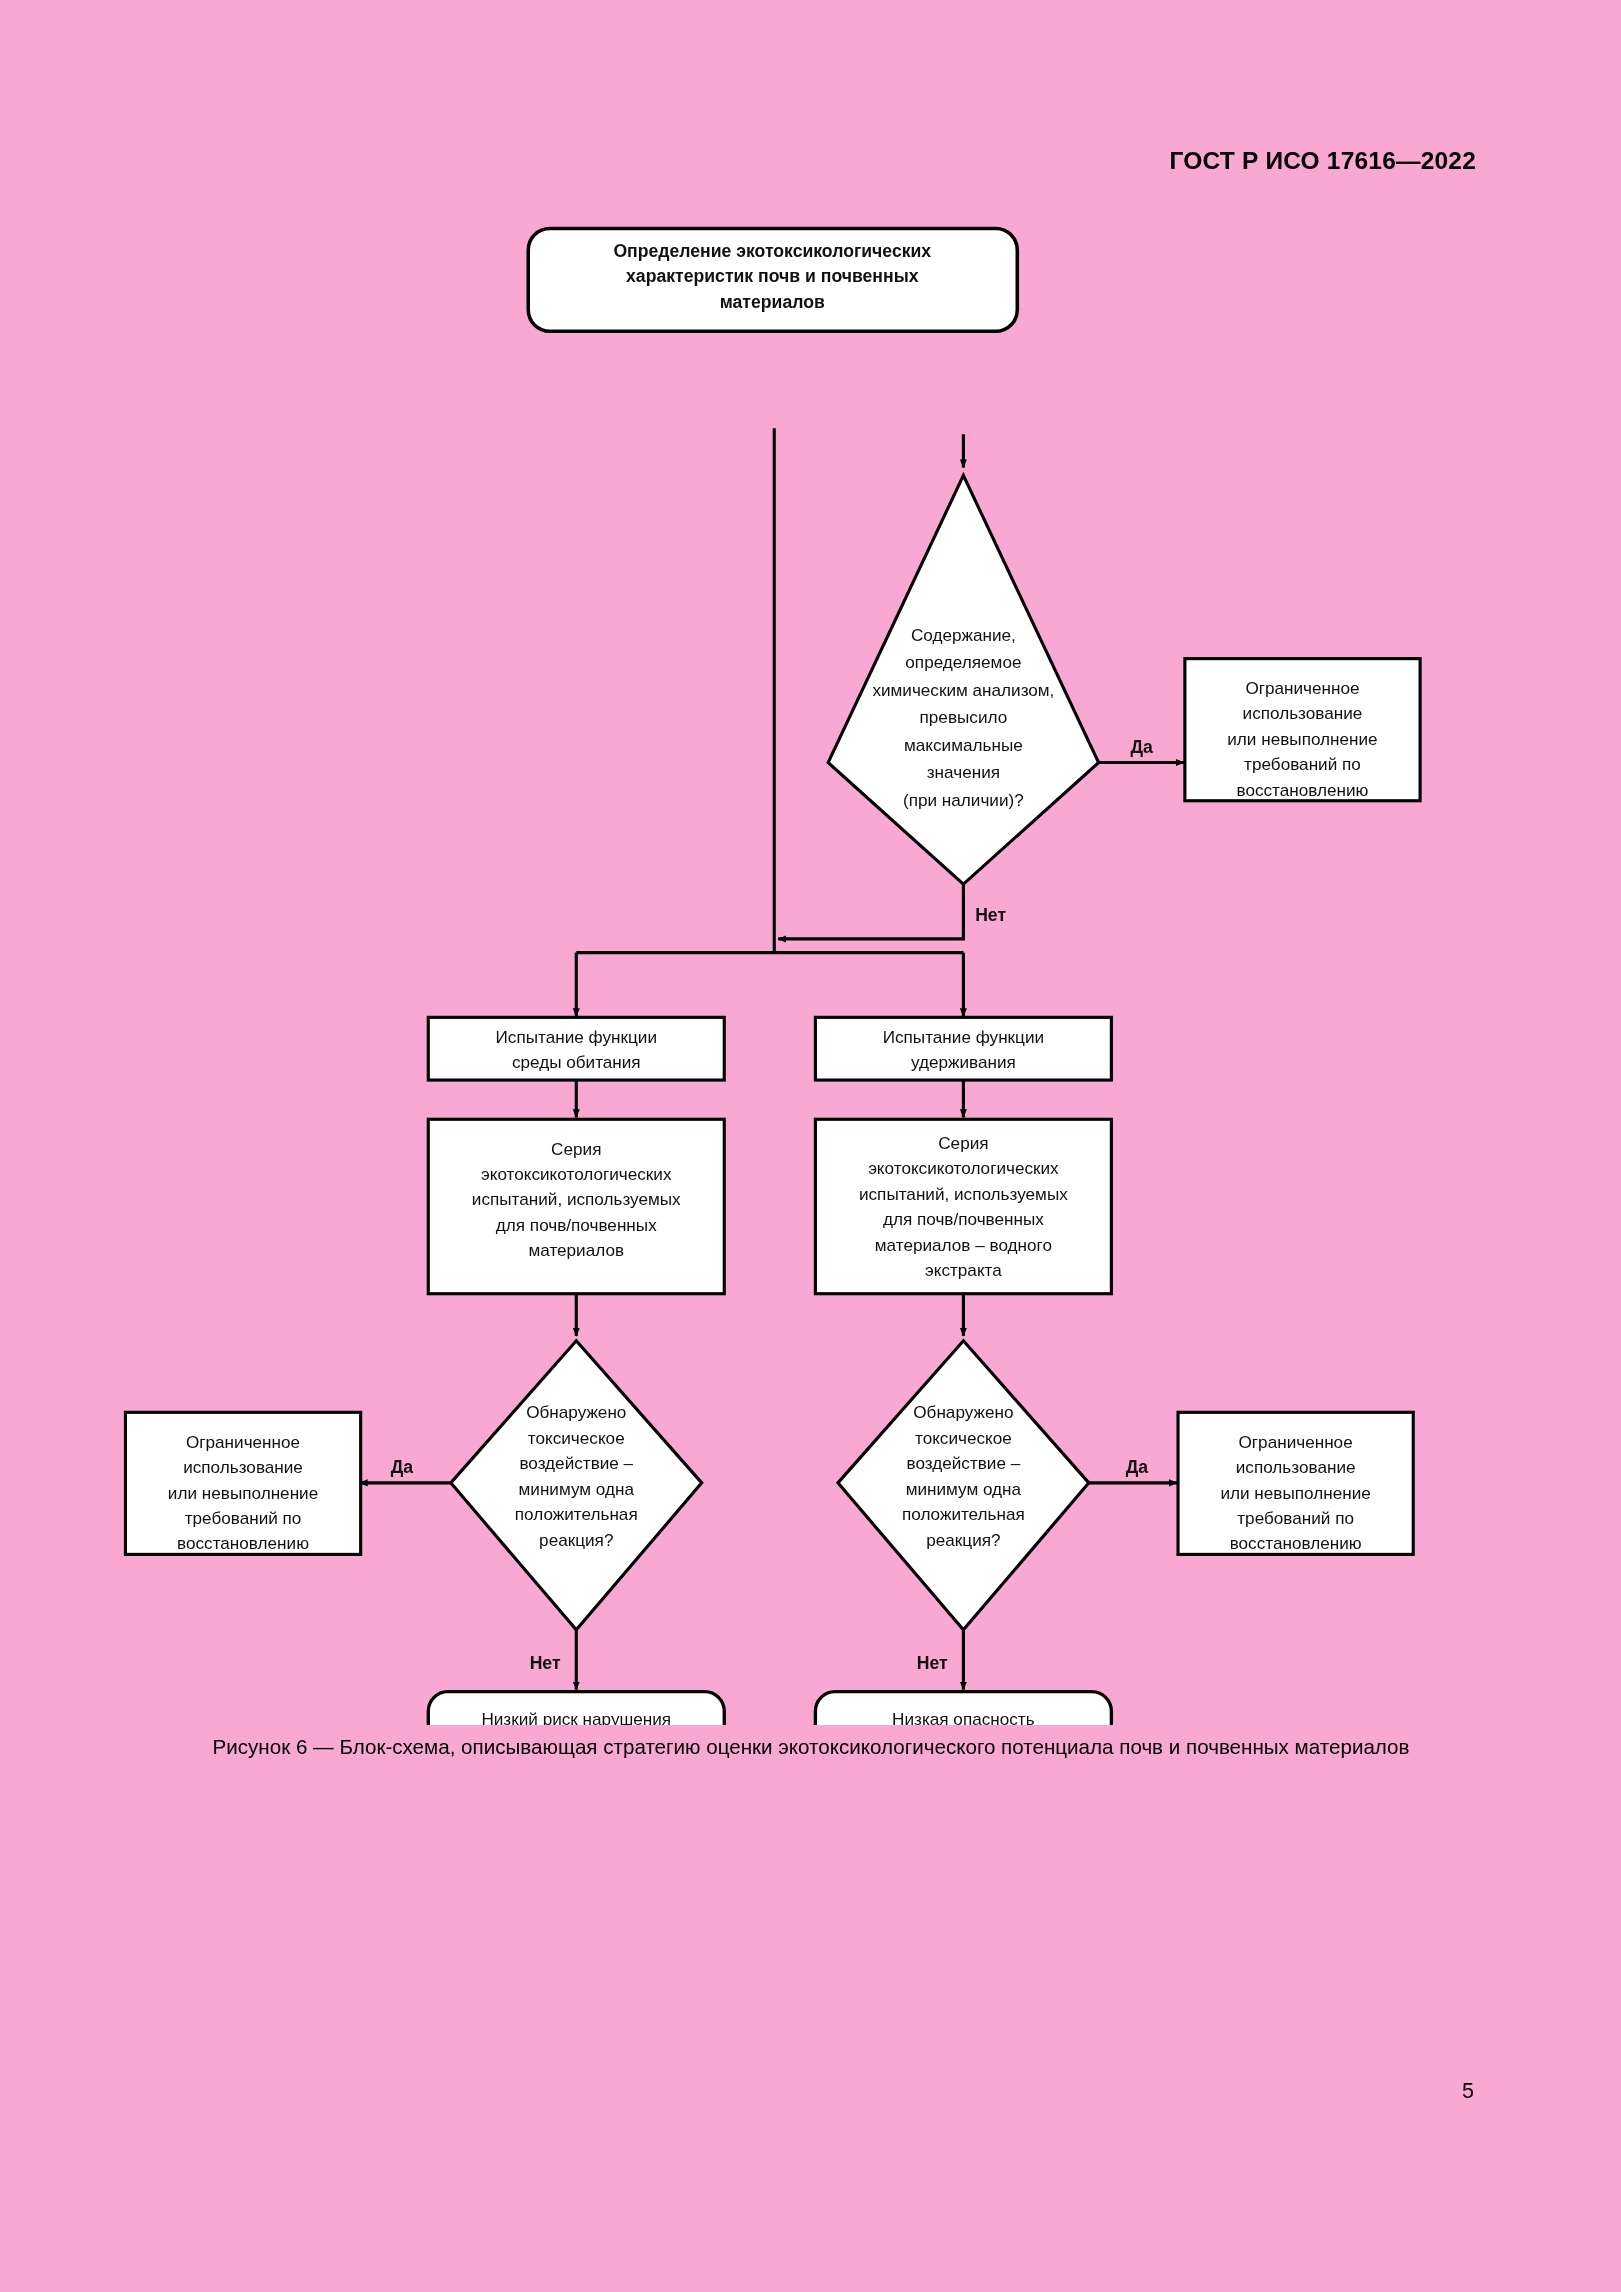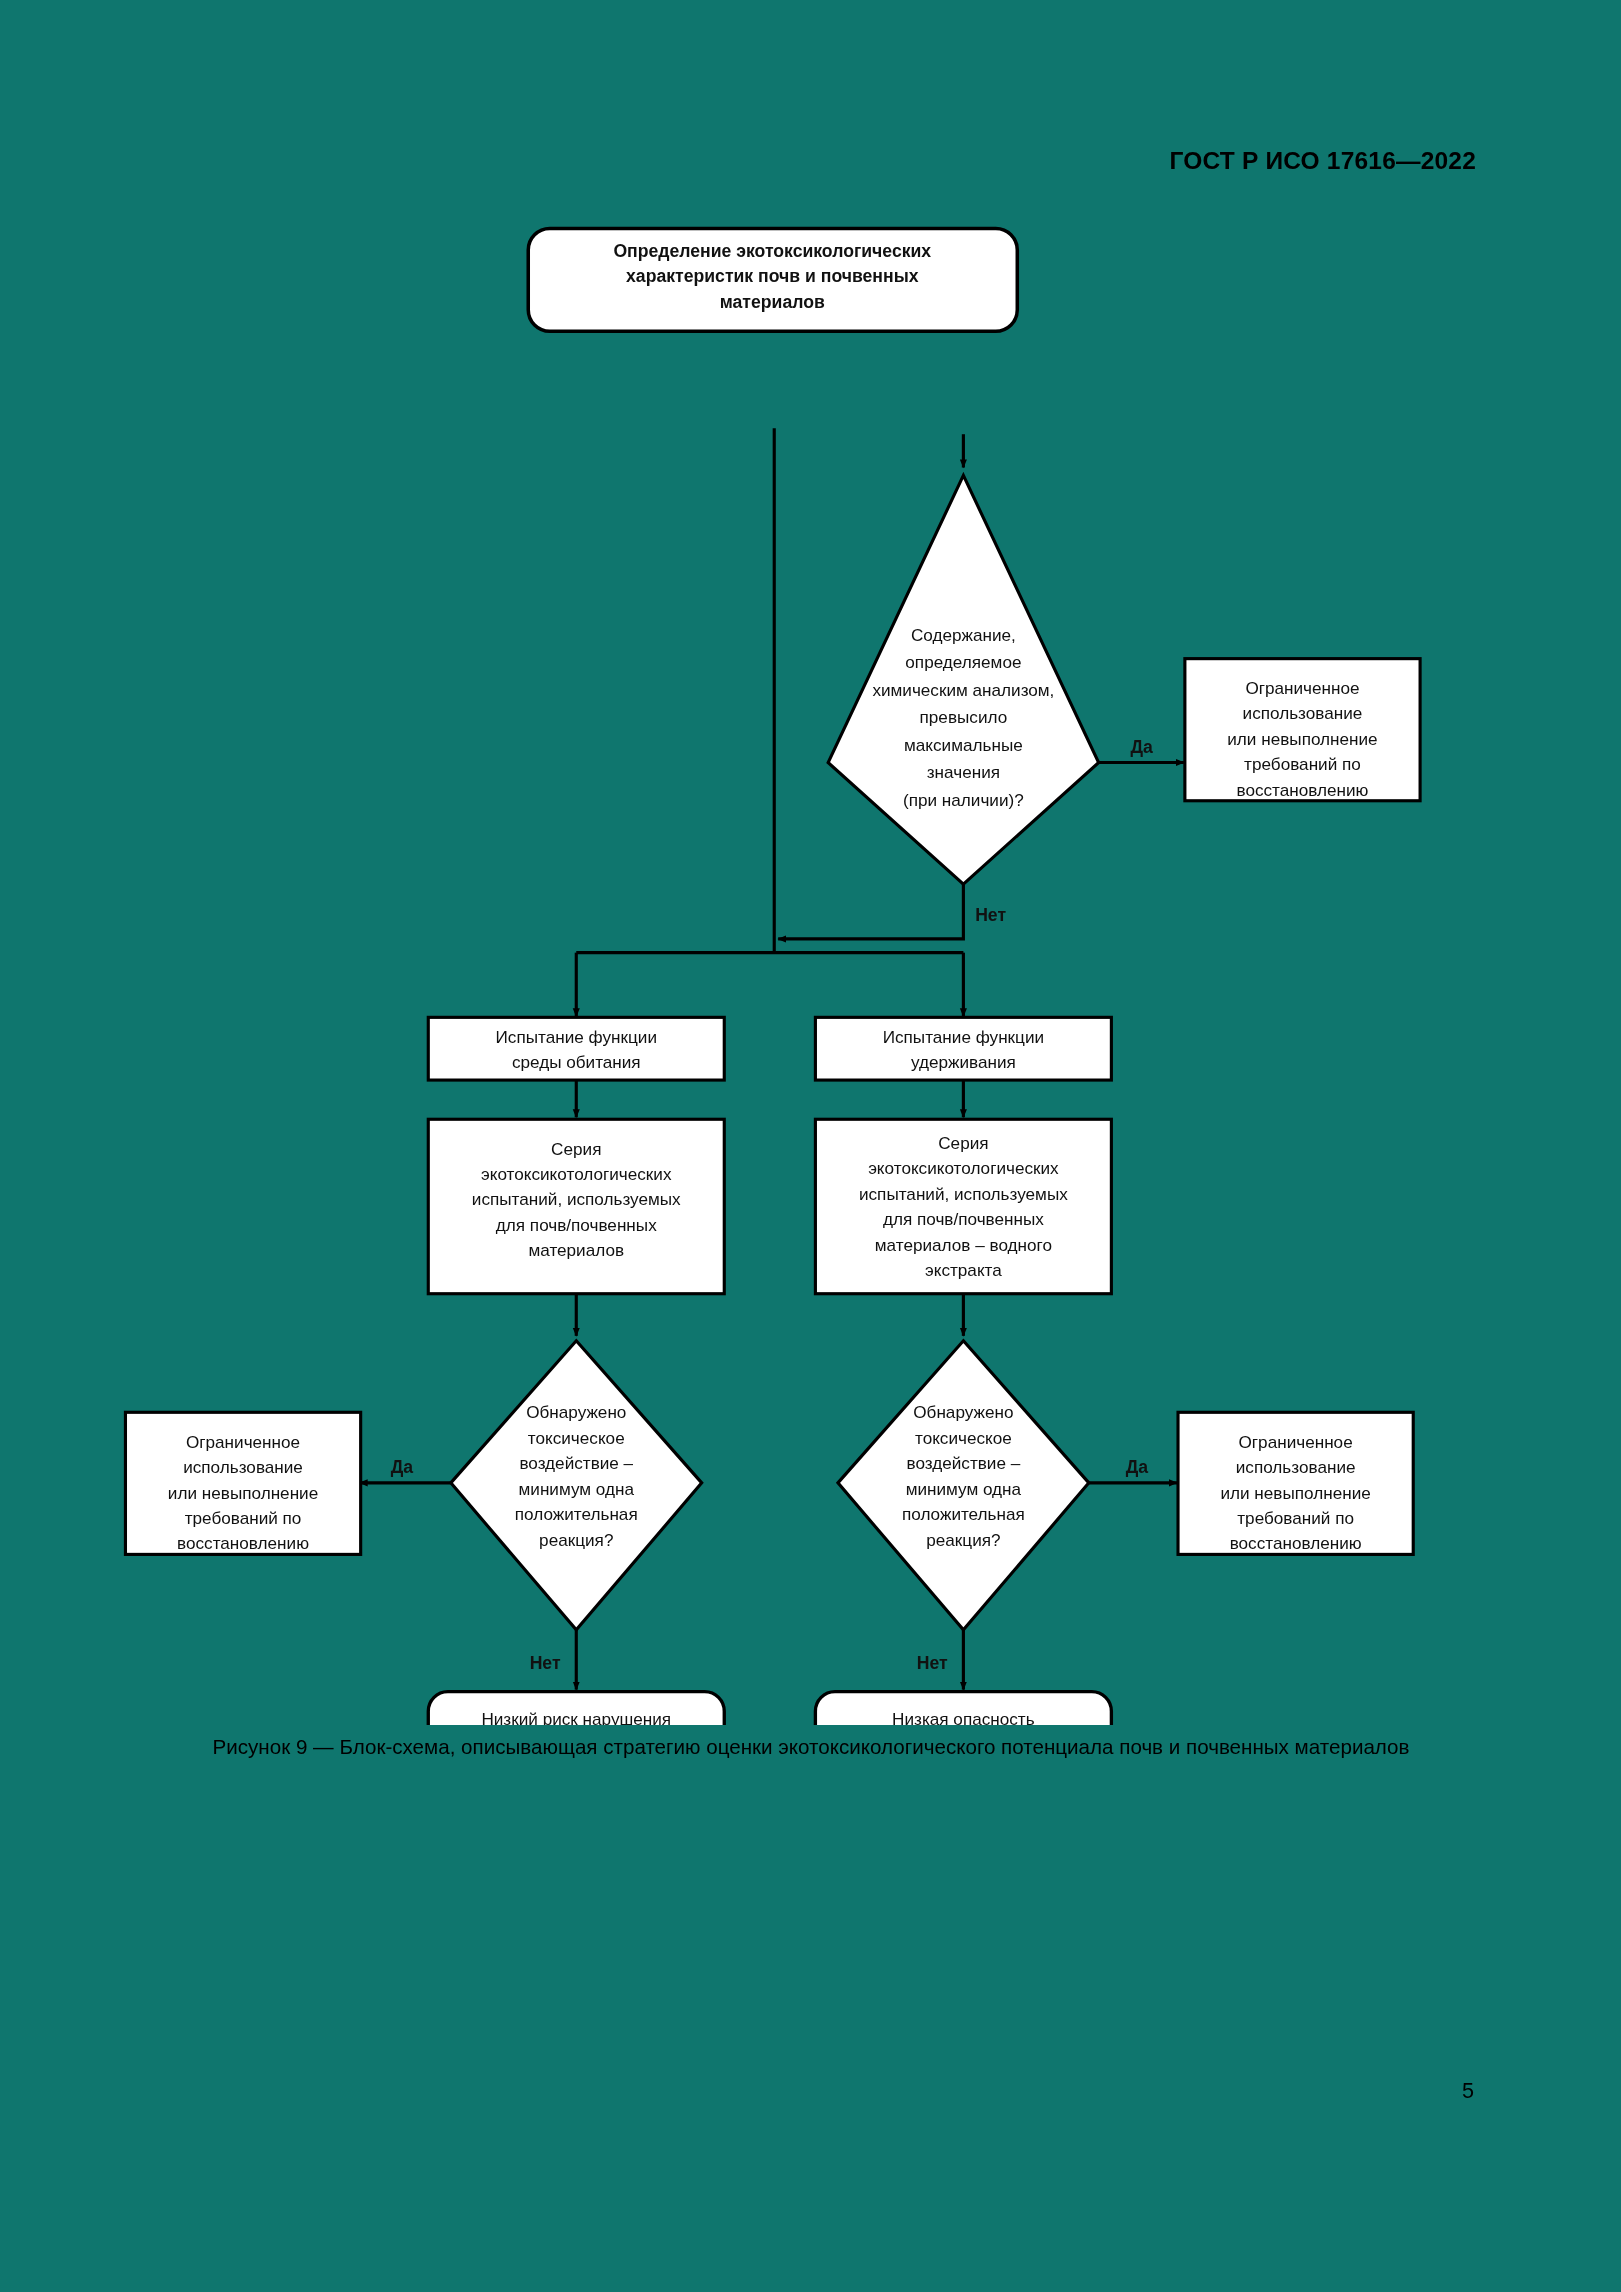--- a/index.html
+++ b/index.html
@@ -11,21 +11,21 @@
     width: 1621px;
     height: 2293px;
     position: relative;
     font-family: "Liberation Sans", sans-serif;
     color: #000000;
     overflow: hidden;
   }
   .page {
     position: absolute;
     inset: 0;
-    background: #0f766e;
+    background: #f9a8d4;
   }
   #doc-header {
     position: absolute;
     top: 147px;
     right: 145px;
     font-size: 24.5px;
     font-weight: bold;
     letter-spacing: 0.2px;
     white-space: nowrap;
   }
@@ -226,18 +226,18 @@
       <g>
         <rect class="shape-fill shape-stroke" x="832" y="1526" width="302" height="104" rx="20" ry="20" stroke-width="3.4"></rect>
         <text class="ft-node" text-anchor="middle" x="983" y="1560">Низкая опасность</text>
         <text class="ft-node" text-anchor="middle" x="983" y="1586">выщелачивания</text>
         <text class="ft-node" text-anchor="middle" x="983" y="1612">загрязняющих веществ</text>
       </g>
 
     </svg>
   </div>
 
-  <div id="figure-caption">Рисунок 9 — Блок-схема, описывающая стратегию оценки экотоксикологического потенциала почв и почвенных материалов</div>
+  <div id="figure-caption">Рисунок 6 — Блок-схема, описывающая стратегию оценки экотоксикологического потенциала почв и почвенных материалов</div>
 
   <div id="page-number">5</div>
 
 </div>
 
 
 </body></html>

